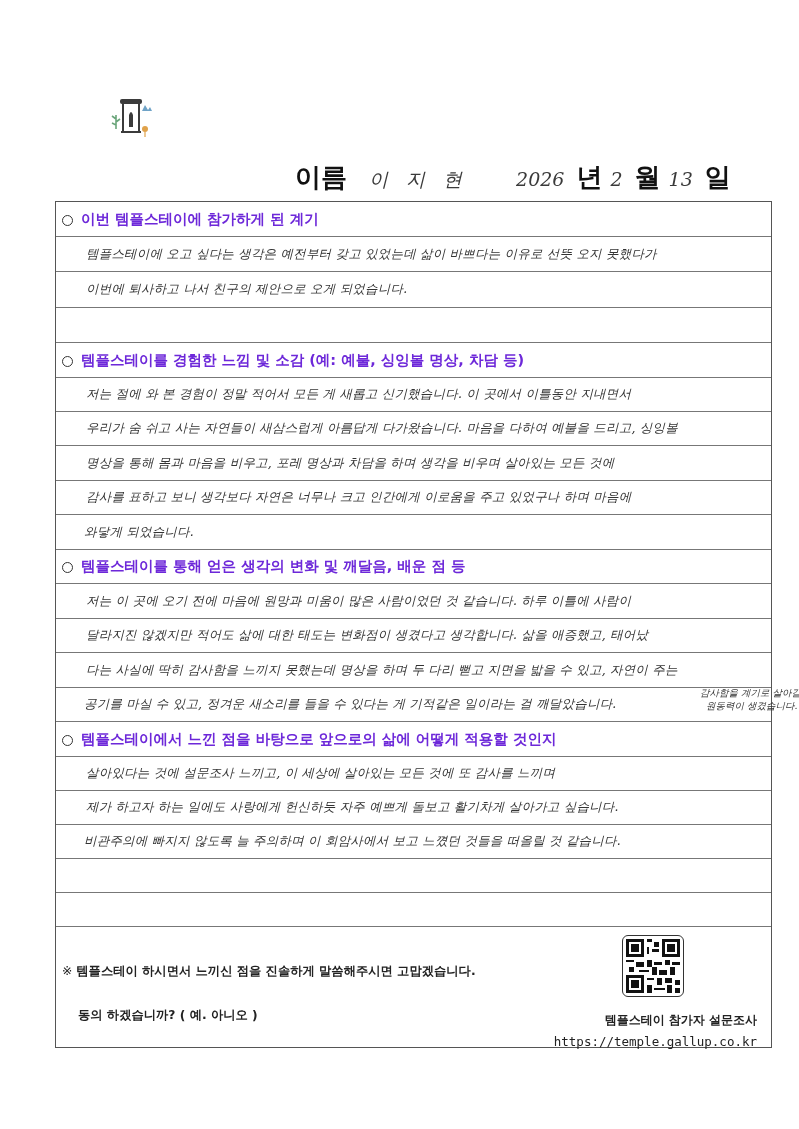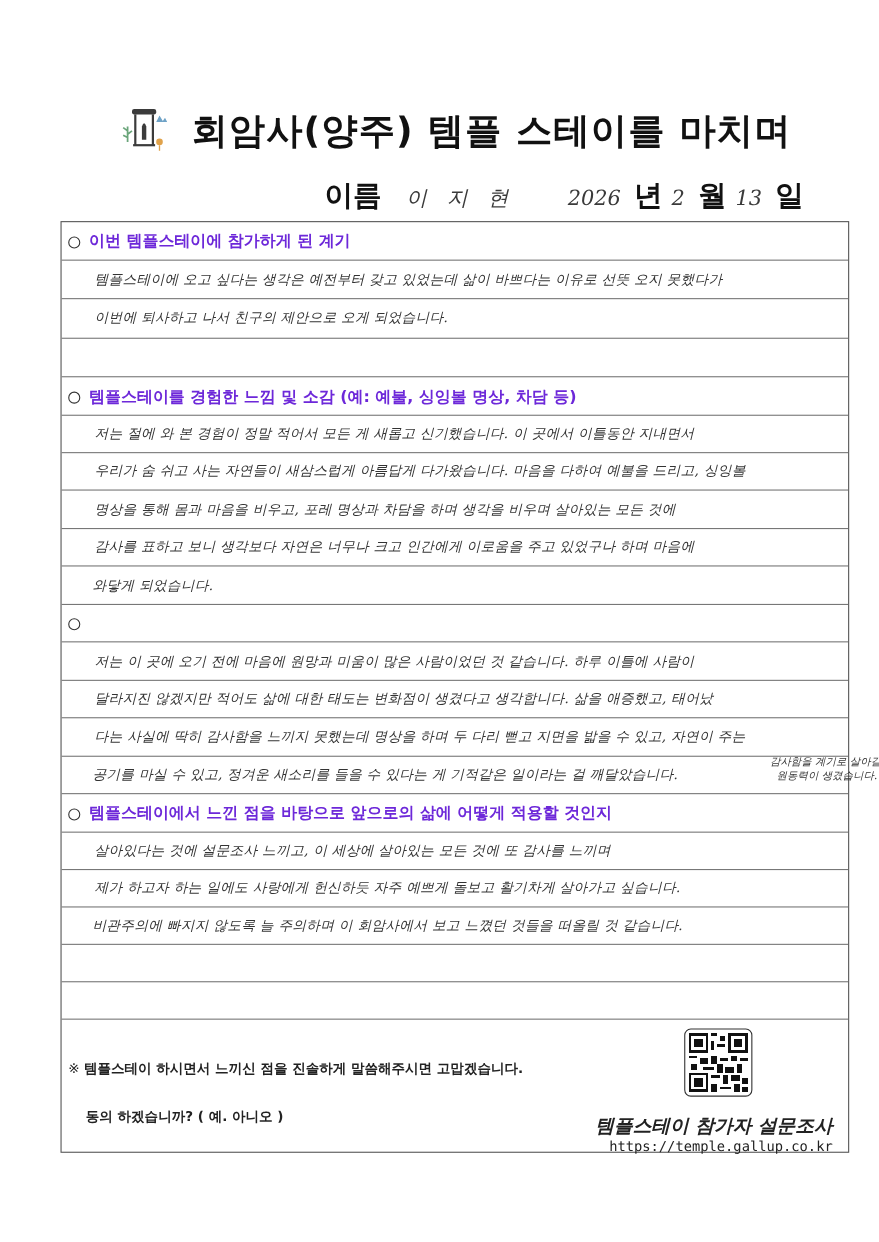--- a/index.html
+++ b/index.html
@@ -62,21 +62,21 @@
     position: absolute; left: 6px; font-size: 12.3px; font-weight: bold; color: #222;
     white-space: nowrap;
   }
   .note .mark { font-weight: normal; margin-right: 4px; }
   .qr {
     position: absolute; left: 566px; top: 8px; width: 62px; height: 62px;
     border: 1.5px solid #333; border-radius: 6px; padding: 3px; box-sizing: border-box;
     background: #fff;
   }
   .survey-title {
-    position: absolute; right: 14px; top: 85px; font-size: 17px; font-weight: bold; color: #222; font-style: italic;
+    position: absolute; right: 14px; top: 85px; font-size: 12px; font-weight: bold; color: #222;
   }
   .survey-url {
     position: absolute; right: 14px; top: 107px; font-size: 12.5px; color: #222;
     font-family: "DejaVu Sans Mono", "Liberation Mono", monospace;
   }
 </style>
 </head>
 <body>
 
 <div class="title-wrap">
@@ -84,21 +84,20 @@
     <rect x="10" y="4" width="22" height="5" rx="2" fill="#3b3b3b"></rect>
     <rect x="12" y="9" width="2" height="28" fill="#3b3b3b"></rect>
     <rect x="28" y="9" width="2" height="28" fill="#3b3b3b"></rect>
     <rect x="11" y="36" width="20" height="2" fill="#3b3b3b"></rect>
     <path d="M19 32 L19 20 Q21 14 23 20 L23 32 Z" fill="#3b3b3b"></path>
     <path d="M32 16 L35 10 L38 15 L40 12 L42 16 Z" fill="#6fa3c7"></path>
     <path d="M6 34 L6 20 M6 24 L2 21 M6 27 L10 24 M6 30 L2 28" stroke="#6aa57a" stroke-width="1.6" fill="none"></path>
     <circle cx="35" cy="34" r="3" fill="#e0a24a"></circle>
     <path d="M35 37 L35 42" stroke="#e0a24a" stroke-width="1.2"></path>
   </svg>
-  <div class="title">회암사(양주) 템플 스테이를 마치며</div>
 </div>
 
 <div class="name-line">
   <span class="lbl-bold">이름</span>
   <span class="hand name-val">이 지 현</span>
   <span class="hand date-val">2026</span>
   <span class="lbl-bold">년</span>
   <span class="hand date-val">2</span>
   <span class="lbl-bold">월</span>
   <span class="hand date-val">13</span>
@@ -136,20 +135,21 @@
   </div>
   <div class="row" style="top:278px;height:34px;">
     <span class="ans">감사를 표하고 보니 생각보다 자연은 너무나 크고 인간에게 이로움을 주고 있었구나 하며 마음에</span>
   </div>
   <div class="row" style="top:312px;height:35px;">
     <span class="ans indent-small">와닿게 되었습니다.</span>
   </div>
 
   <div class="row q-header" style="top:347px;height:34px;">
     <span class="q-circle"></span>
+    <span>템플스테이를 통해 얻은 생각의 변화 및 깨달음, 배운 점 등</span>
   </div>
   <div class="row" style="top:381px;height:35px;">
     <span class="ans">저는 이 곳에 오기 전에 마음에 원망과 미움이 많은 사람이었던 것 같습니다. 하루 이틀에 사람이</span>
   </div>
   <div class="row" style="top:416px;height:34px;">
     <span class="ans">달라지진 않겠지만 적어도 삶에 대한 태도는 변화점이 생겼다고 생각합니다. 삶을 애증했고, 태어났</span>
   </div>
   <div class="row" style="top:450px;height:35px;">
     <span class="ans">다는 사실에 딱히 감사함을 느끼지 못했는데 명상을 하며 두 다리 뻗고 지면을 밟을 수 있고, 자연이 주는</span>
   </div>

